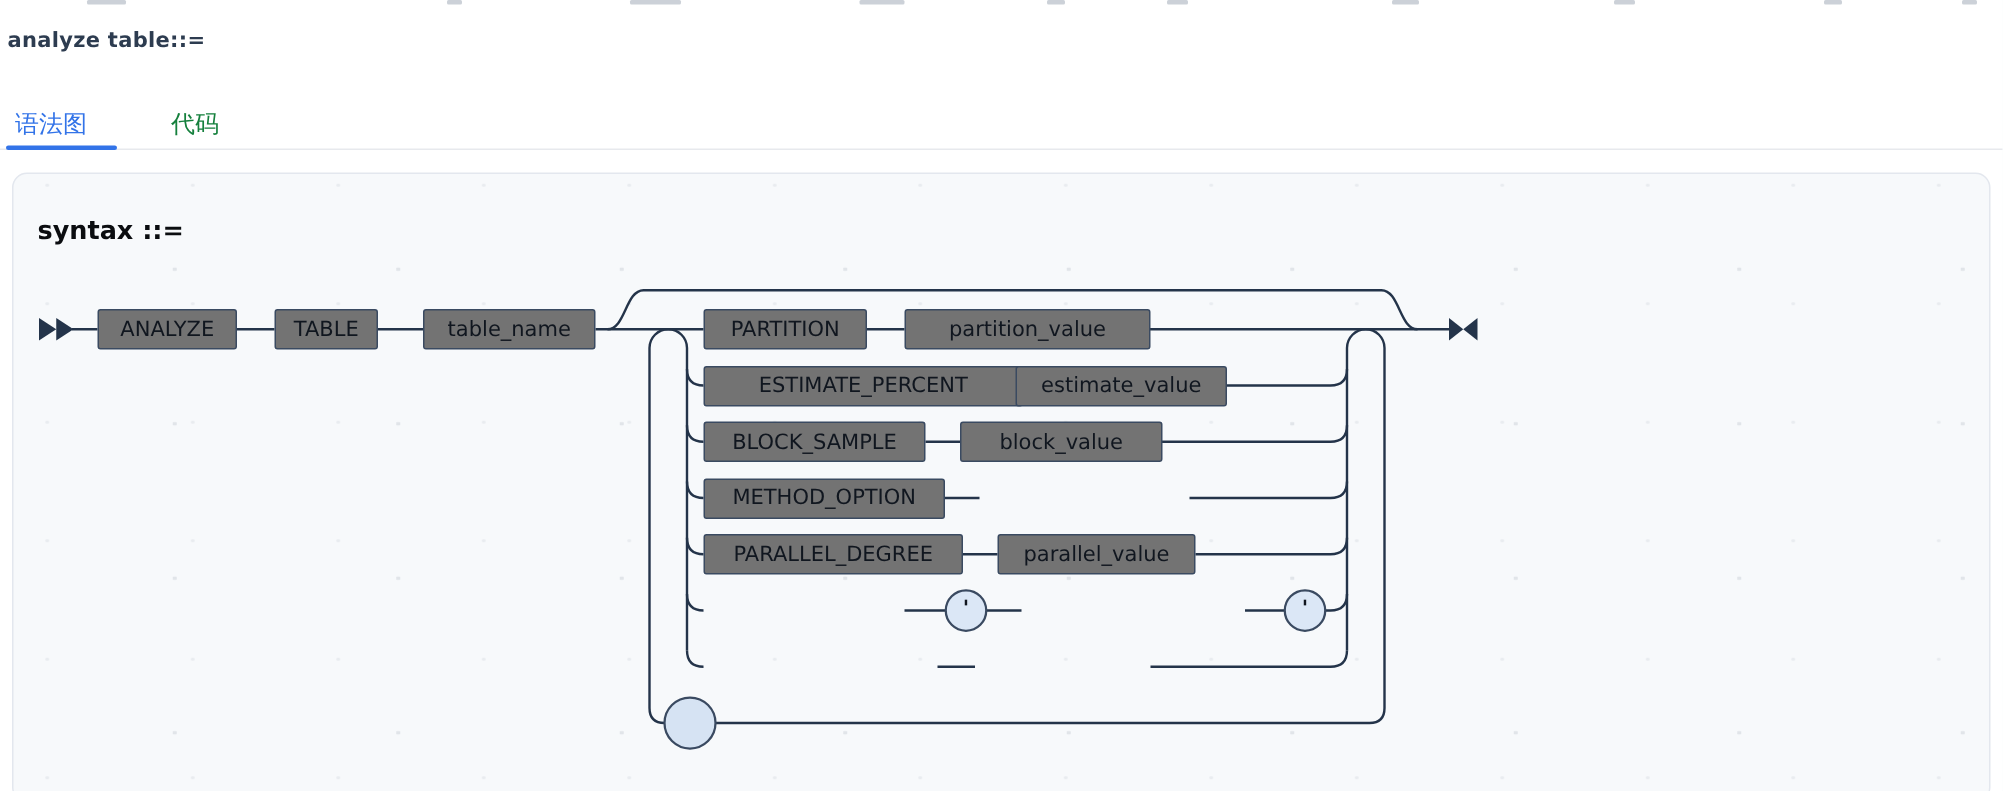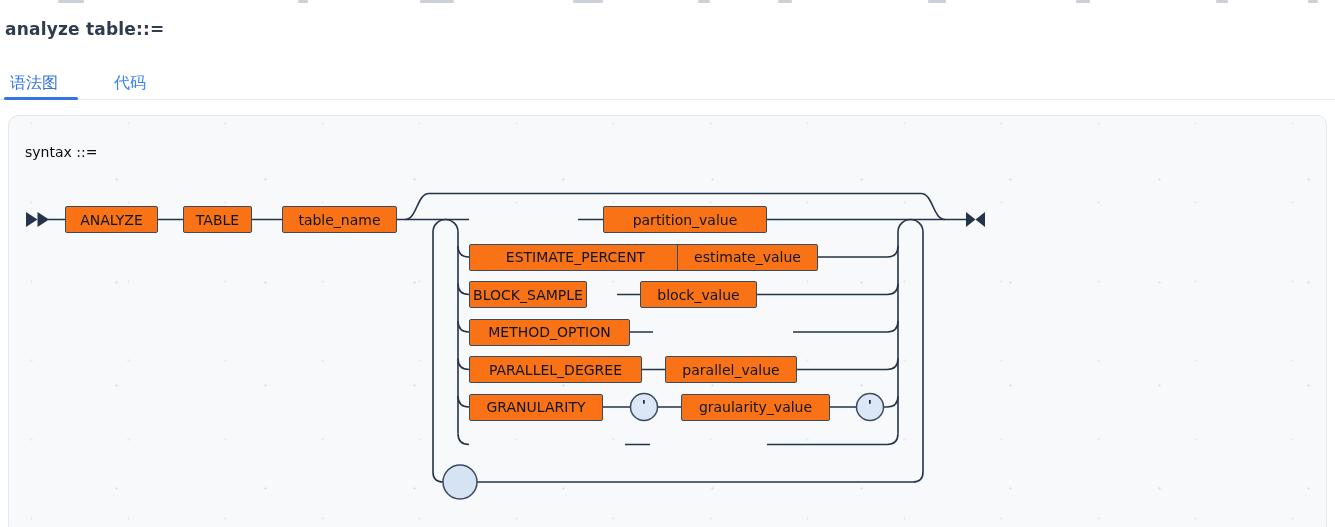--- a/index.html
+++ b/index.html
@@ -1,44 +1,44 @@
 <!DOCTYPE html>
 <html><head>
 <meta charset="utf-8">
 <style>
   * { margin:0; padding:0; box-sizing:border-box; }
   html,body { width:1335px; height:527px; background:#ffffff; overflow:hidden;
               font-family:"DejaVu Sans","Liberation Sans",sans-serif; }
   .frag { position:absolute; top:0; height:3px; background:#ccd1d8; border-radius:1px; }
 
-  .heading { position:absolute; left:5px; top:19px; font-size:17px; font-weight:bold;
+  .heading { position:absolute; left:5px; top:19px; font-size:14px; font-weight:bold;
              color:#2d3c50; letter-spacing:.2px; }
 
   .tabbar { position:absolute; left:0; top:70px; width:1282px; height:31px;font-family:Liberation Mono, monospace; }
   .tabbar .rule { position:absolute; left:0; top:29px; width:1335px; height:1px; background:#e7e9ed; }
   .tab { position:absolute; top:3px; font-size:16px; cursor:pointer; }
   .tab-active { left:10px; color:#3273e8; font-weight:500; }
-  .tab-plain  { left:114px; color:#3b82f6; }
+  .tab-plain  { left:114px; color:#15803d; }
   .tab-underline { position:absolute; left:4px; top:27px; width:74px; height:3px;
                    background:#3273e8; border-radius:2px; }
 
   .panel { position:absolute; left:8px; top:115px; width:1319px; height:420px;
            background:#f7f9fb; border:1px solid #e3e7ee; border-radius:10px;
            background-image:
              radial-gradient(circle, rgba(110,122,140,.16) 1.2px, transparent 1.4px),
              radial-gradient(circle, rgba(110,122,140,.10) 1.1px, transparent 1.3px);
            background-size:149px 103px, 97px 79px;
            background-position:33px 12px, 71px 47px; }
-  .syntax-title { position:absolute; left:25px; top:144px; font-size:14px;
-                  font-weight:normal; color:#0b0d10; }
+  .syntax-title { position:absolute; left:25px; top:144px; font-size:17px;
+                  font-weight:bold; color:#0b0d10; }
 
   .diagram { position:absolute; left:0; top:0; width:1335px; height:527px; }
   .diagram svg { position:absolute; left:0; top:0; }
 
-  .rbox { position:absolute; height:27px; background:#f97316; border:1.5px solid #3a4a61;
+  .rbox { position:absolute; height:27px; background:#737373; border:1.5px solid #3a4a61;
           border-radius:2px; display:flex; align-items:center; justify-content:center;
           font-size:14px; color:#10161f; white-space:nowrap; }
 </style>
 </head>
 <body>
 
 <div class="frag" style="left:58px;width:26px"></div>
 <div class="frag" style="left:298px;width:10px"></div>
 <div class="frag" style="left:420px;width:34px"></div>
 <div class="frag" style="left:573px;width:30px"></div>
@@ -111,29 +111,28 @@
       <text x="870" y="410" text-anchor="middle" font-size="14" font-weight="bold" fill="#10161f">'</text>
     </g>
 
     <circle cx="460" cy="482" r="17" fill="#d6e3f3" stroke="#3a4a61" stroke-width="1.5"></circle>
   </svg>
 
   <div class="rbox" style="left:65px;top:206px;width:93px">ANALYZE</div>
   <div class="rbox" style="left:183px;top:206px;width:69px">TABLE</div>
   <div class="rbox" style="left:282px;top:206px;width:115px">table_name</div>
 
+  <div class="rbox" style="left:469px;top:206px;width:109px">PARTITION</div>
   <div class="rbox" style="left:603px;top:206px;width:164px">partition_value</div>
 
   <div class="rbox" style="left:469px;top:243.5px;width:213px">ESTIMATE_PERCENT</div>
   <div class="rbox" style="left:677px;top:243.5px;width:141px">estimate_value</div>
 
-  <div class="rbox" style="left:469px;top:281px;width:118px">BLOCK_SAMPLE</div>
-  <div class="rbox" style="left:640px;top:281px;width:117px">block_value</div>
+  <div class="rbox" style="left:469px;top:281px;width:148px">BLOCK_SAMPLE</div>
+  <div class="rbox" style="left:640px;top:281px;width:135px">block_value</div>
 
   <div class="rbox" style="left:469px;top:318.5px;width:161px">METHOD_OPTION</div>
 
   <div class="rbox" style="left:469px;top:356px;width:173px">PARALLEL_DEGREE</div>
   <div class="rbox" style="left:665px;top:356px;width:132px">parallel_value</div>
 
-  <div class="rbox" style="left:469px;top:393.5px;width:134px">GRANULARITY</div>
-  <div class="rbox" style="left:681px;top:393.5px;width:149px">graularity_value</div>
 
 </div>
 
 </body></html>

